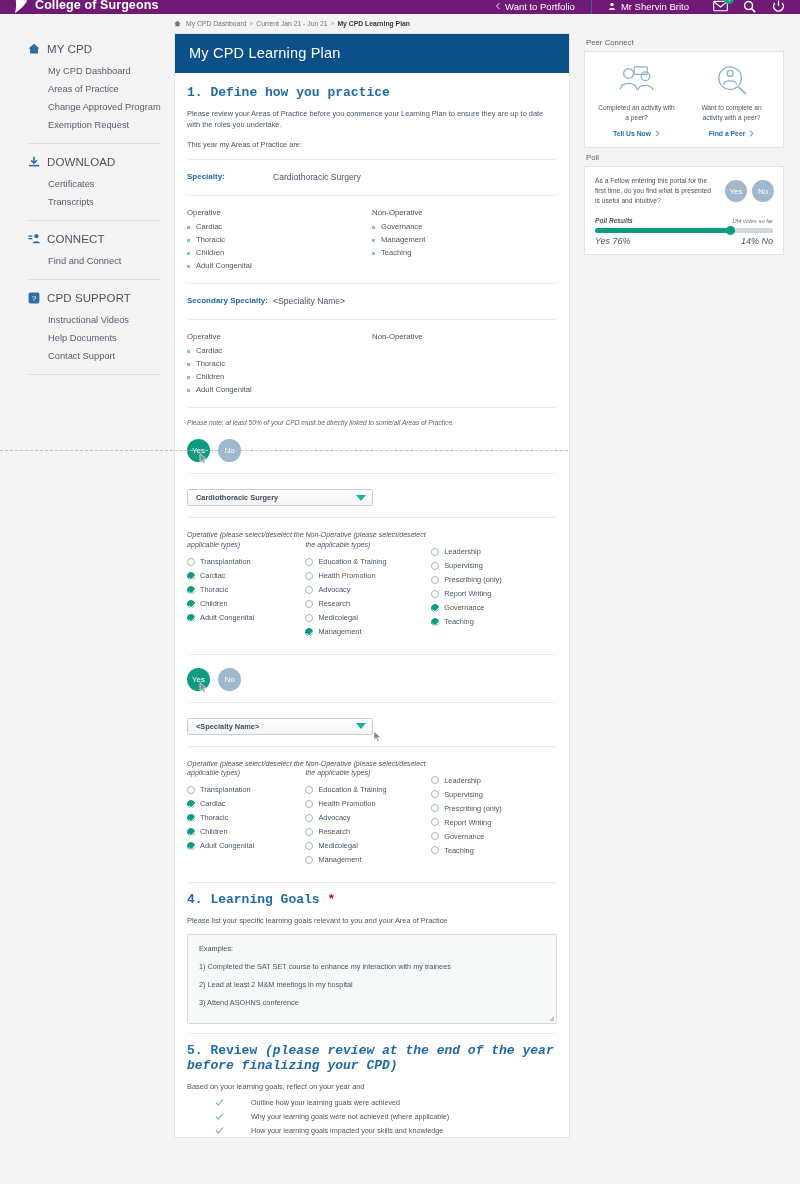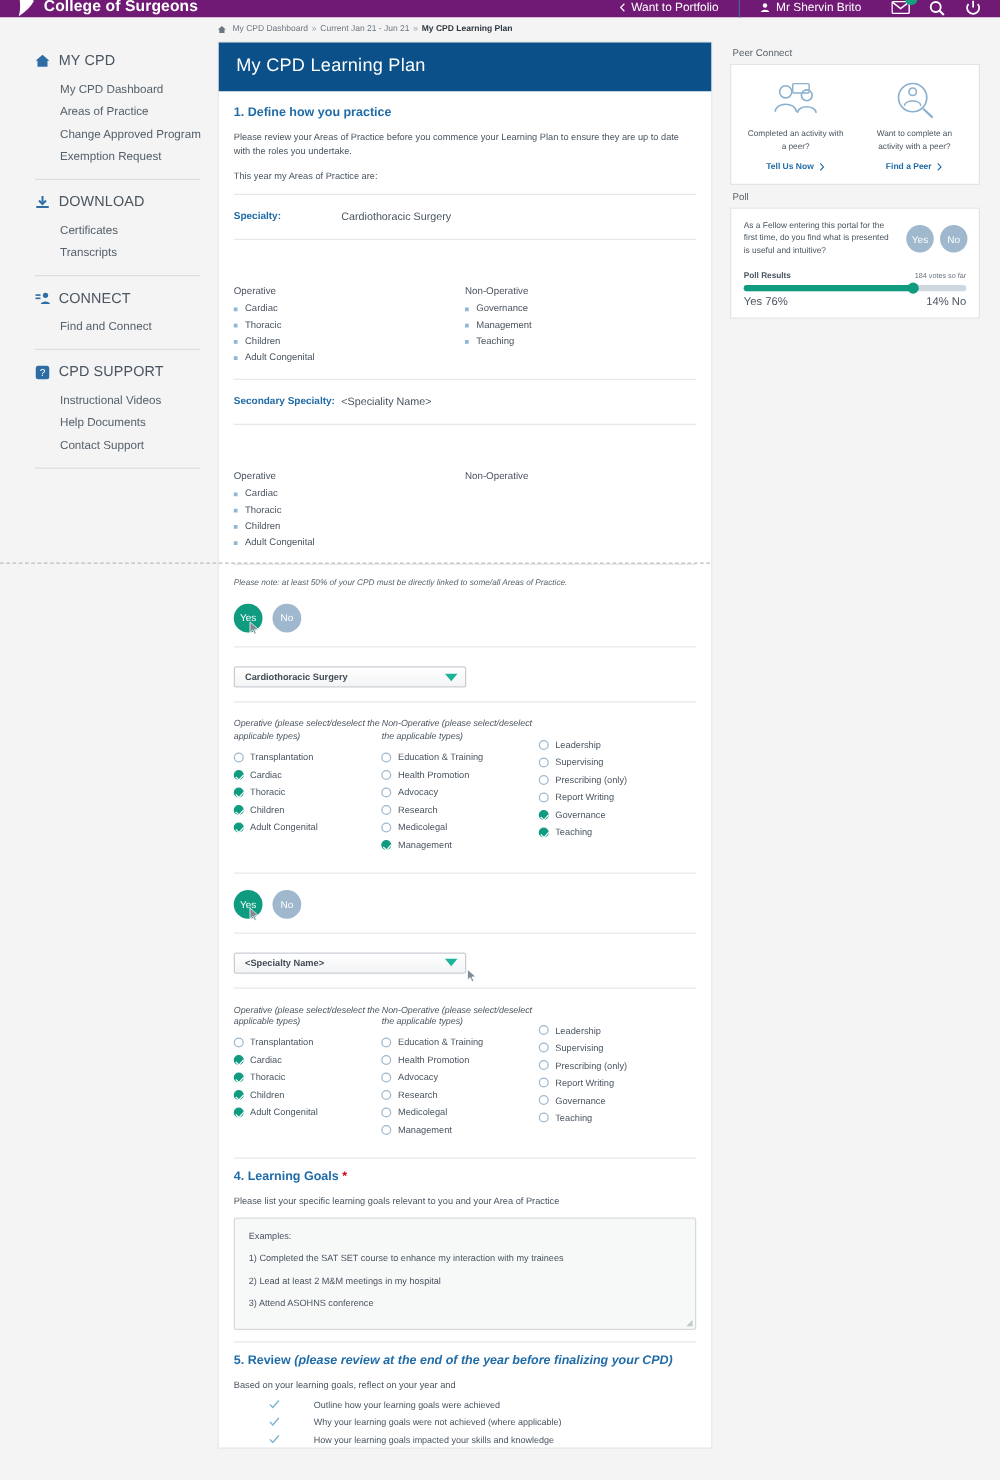--- a/index.html
+++ b/index.html
@@ -64,32 +64,32 @@
 
   
   .main { width: 396px; flex: none; margin-left: 0; }
   .card { background: #fff; border: 1px solid #e2e4e6; }
   .card-head {
     background: #0b5089; color: #fff; font-size: 14.5px;
     padding: 11px 14px 12px 14px; letter-spacing: .2px;
   }
   .card-body { padding: 12px 12px 0 12px; }
 
-  .sec-title { color: #1f6ba8; font-size: 10px; font-weight: 700; margin-bottom: 8px; }
+  .sec-title { color: #1f6ba8; font-size: 13px; font-weight: 700; margin-bottom: 8px; font-family: Liberation Mono, monospace; }
   .sec-title .req { color: #d0021b; }
   .sec-title .ital { font-style: italic; font-weight: 700; }
   .para { font-size: 7.4px; line-height: 1.55; color: #4a5560; margin-bottom: 8px; }
   .hr { height: 1px; background: #e6e8ea; margin: 9px 0; }
 
   .spec-row { display: flex; padding: 3px 0 4px 0; }
   .spec-label { width: 86px; color: #1f6ba8; font-weight: 700; font-size: 8px; }
   .spec-val { font-size: 8.6px; color: #4a5560; }
 
   .two-col { display: flex; padding: 3px 0 2px 0; }
-  .col { width: 50%; margin-top: 24px; }
+  .col { width: 50%; }
   .col-head { font-size: 7.8px; color: #4a5560; margin-bottom: 3px; }
   .blist { list-style: none; }
   .blist li {
     font-size: 7.6px; color: #4a5560; padding: 2px 0 2px 9px; position: relative;
   }
   .blist li:before {
     content: ""; position: absolute; left: 0; top: 6px;
     width: 3px; height: 3px; background: #8fb7d6;
   }
   .note { font-size: 6.6px; font-style: italic; color: #5a646e; padding: 2px 0 9px 0; }
@@ -160,21 +160,21 @@
     font-size: 6.8px; font-weight: 700; color: #1f6ba8; margin-top: 8px;
     display: flex; align-items: center; justify-content: center; gap: 4px; cursor: pointer;
   }
   .poll-q { display: flex; align-items: center; padding: 9px 9px 9px 10px; gap: 8px; }
   .poll-text { font-size: 6.7px; color: #4a5560; line-height: 1.5; flex: 1; }
   .poll-pills { display: flex; gap: 5px; }
   .poll-pill {
     width: 22px; height: 22px; border-radius: 50%; background: #9fb8cd; color: #fff;
     display: flex; align-items: center; justify-content: center; font-size: 8px; cursor: pointer;
   }
-  .poll-res { padding: 2px 10px 8px 10px; }
+  .poll-res { padding: 2px 10px 8px 10px; font-style: italic; }
   .poll-res-head { display: flex; justify-content: space-between; align-items: baseline; }
   .poll-res-head .l { font-size: 6.6px; font-weight: 700; color: #4a5560; }
   .poll-res-head .r { font-size: 5.8px; color: #6b7680; }
   .bar { position: relative; height: 5px; background: #cfd8de; border-radius: 3px; margin: 4px 0 3px 0; }
   .bar-fill { position: absolute; left: 0; top: 0; height: 5px; background: #0f9b80; border-radius: 3px; }
   .bar-knob { position: absolute; top: -2px; width: 9px; height: 9px; border-radius: 50%; background: #0f9b80; }
   .poll-nums { display: flex; justify-content: space-between; font-size: 9px; color: #4a5560; }
 
   .fold {
     position: absolute; left: 0; top: 450px; width: 568px; height: 0;

